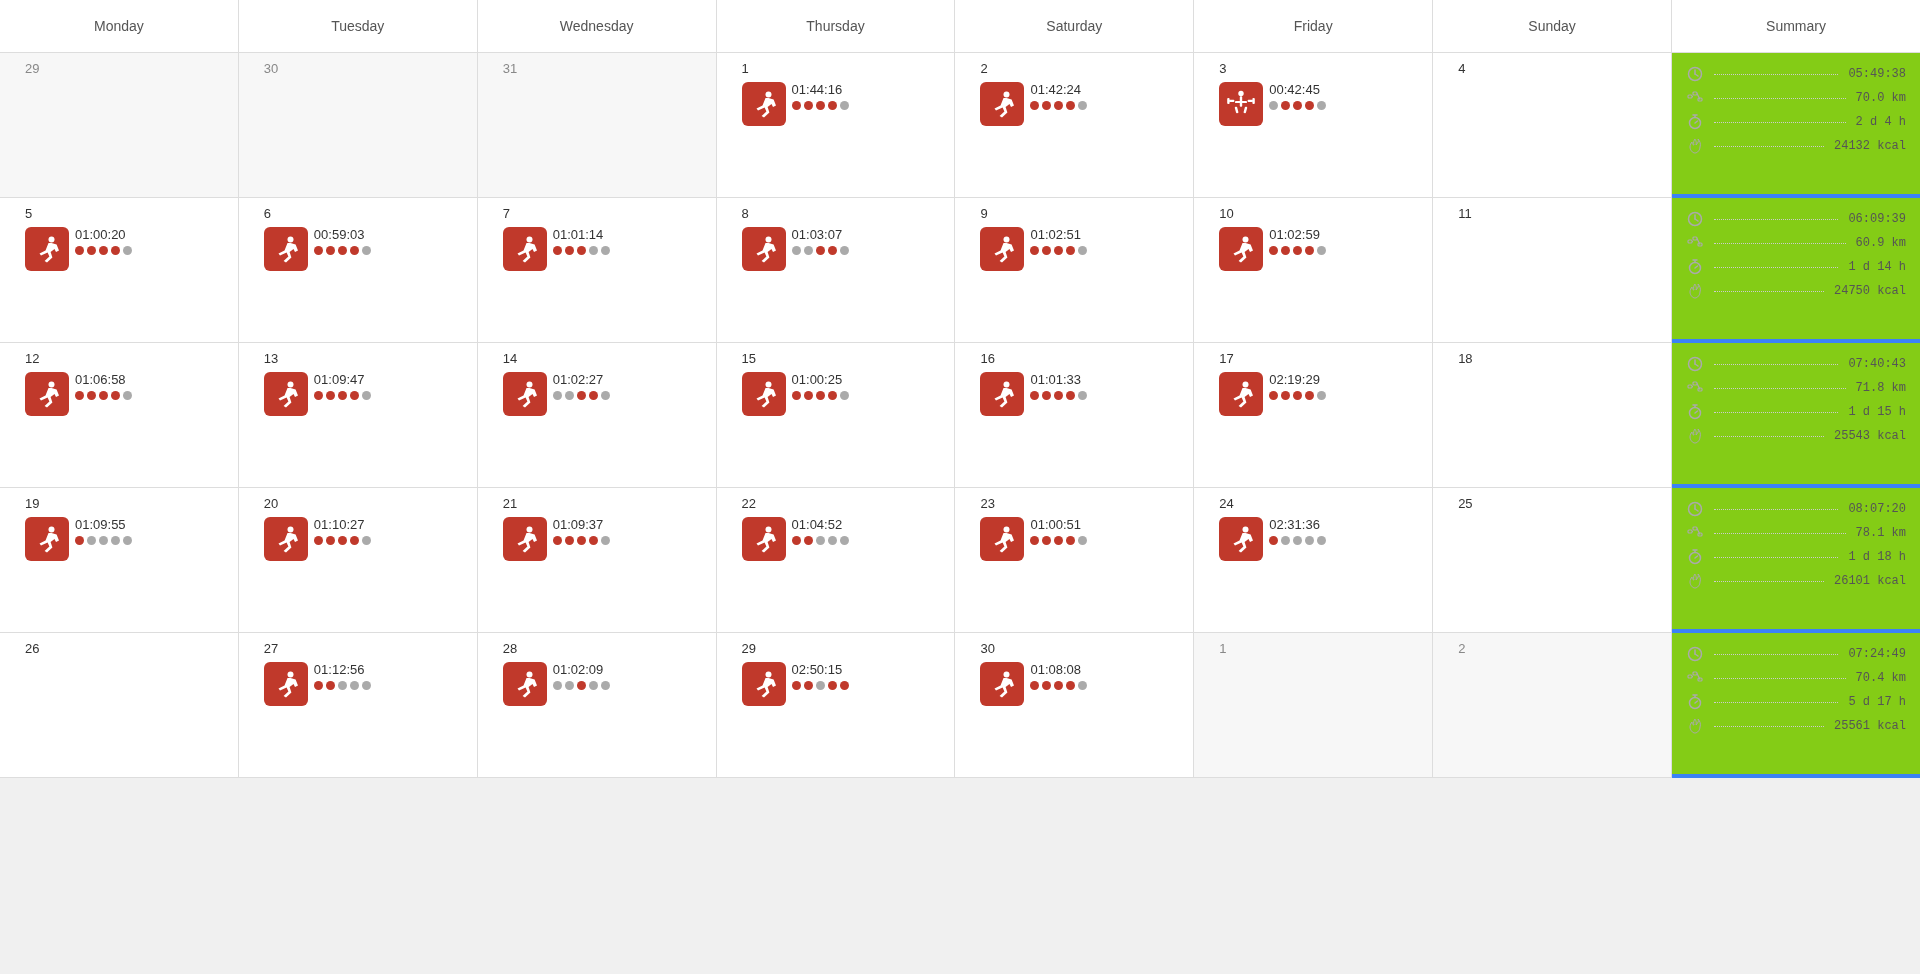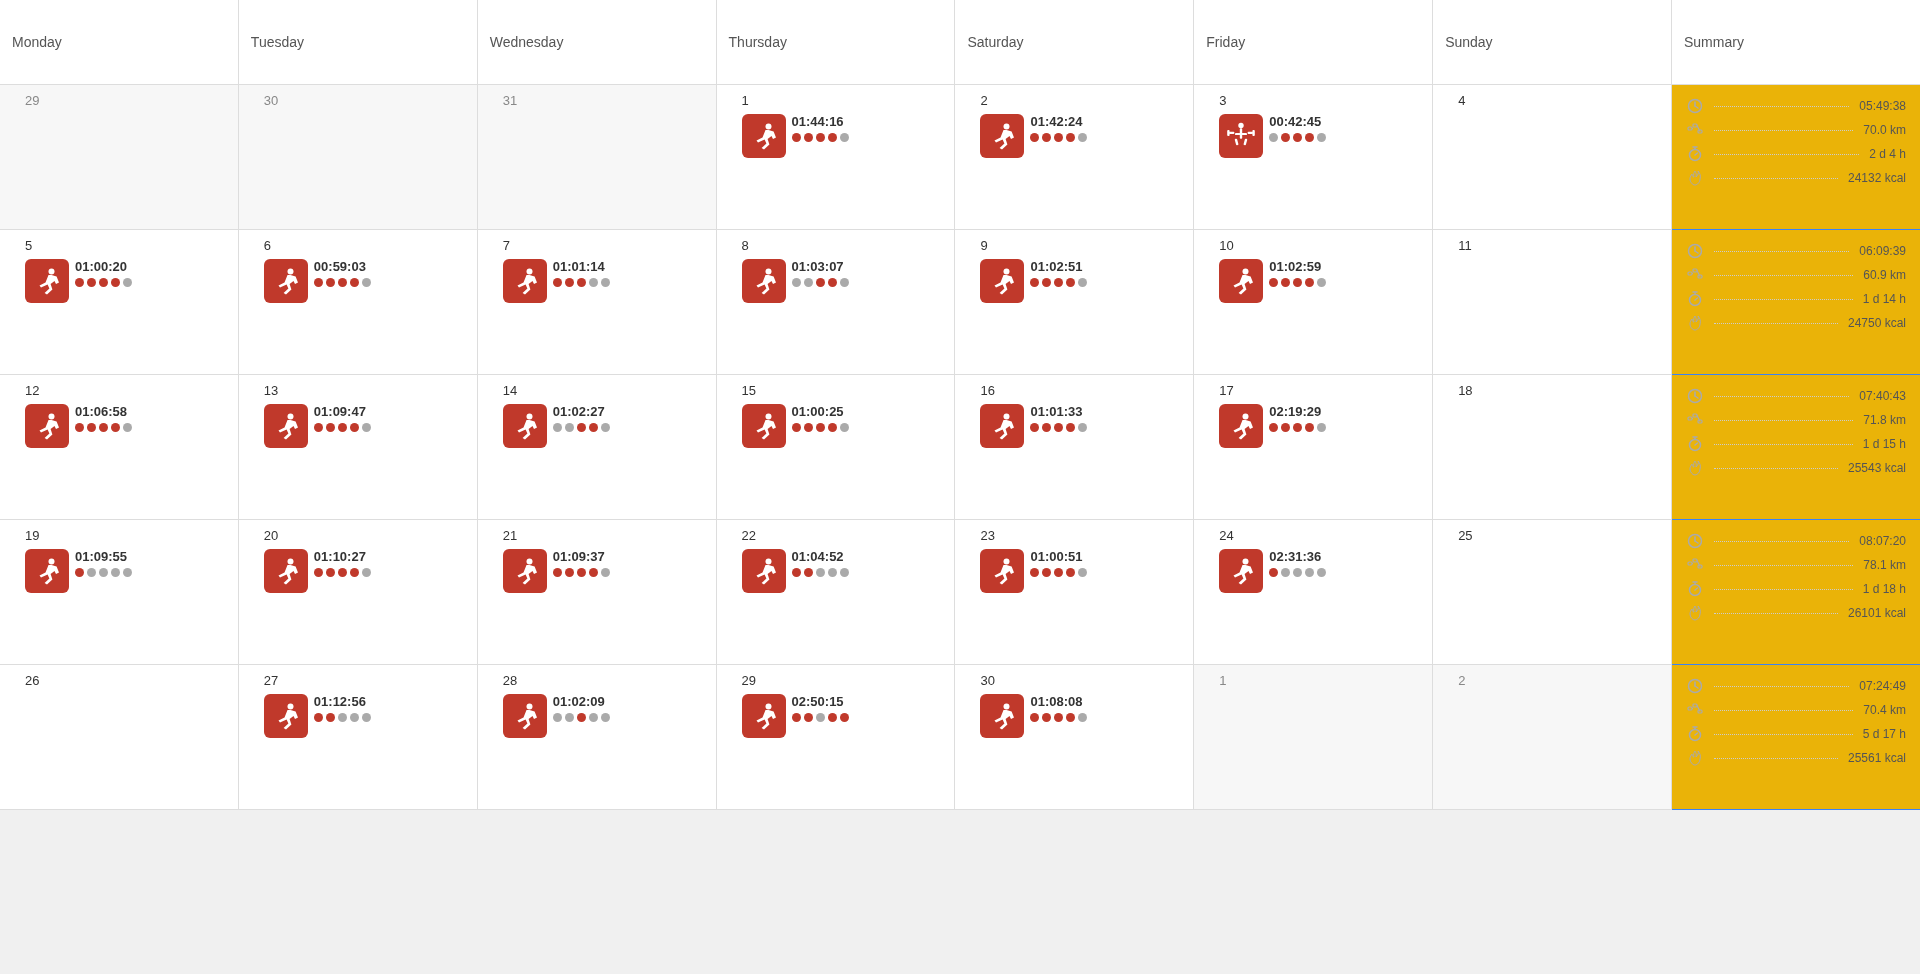--- a/index.html
+++ b/index.html
@@ -14,21 +14,22 @@
       min-height: 974px;
       background: #f0f0f0;
     }
     .calendar-header {
       display: grid;
       grid-template-columns: repeat(7, 1fr) 248px;
       background: #fff;
       border-bottom: 1px solid #ddd;
     }
     .header-cell {
-      padding: 34px 12px;
+      padding: 18px 12px;
+      text-align: center;
       font-size: 14px;
       color: #555;
       font-weight: 400;
       border-right: 1px solid #ddd;
     }
     .header-cell:last-child {
       border-right: none;
     }
     .calendar-grid {
       display: grid;
@@ -80,39 +81,40 @@
       fill: white;
     }
     .activity-info {
       display: flex;
       flex-direction: column;
       gap: 4px;
     }
     .activity-time {
       font-size: 13px;
       color: #333;
-      font-weight: 700;
+      font-weight: 400;
     }
     .dots {
       display: flex;
       gap: 3px;
       align-items: center;
     }
     .dot {
       width: 9px;
       height: 9px;
       border-radius: 50%;
     }
     .dot.red { background: #c0392b; }
     .dot.gray { background: #aaa; }
     .summary-cell {
-      background: #eab308;
-      border-bottom: 1px solid #3b82f6;
+      background: #84cc16;
+      border-bottom: 4px solid #3b82f6;
       padding: 12px 14px;
       min-height: 145px;
+      font-family: Liberation Mono, monospace;
     }
     .summary-row {
       display: flex;
       align-items: center;
       gap: 6px;
       margin-bottom: 6px;
     }
     .summary-icon {
       width: 18px;
       height: 18px;

